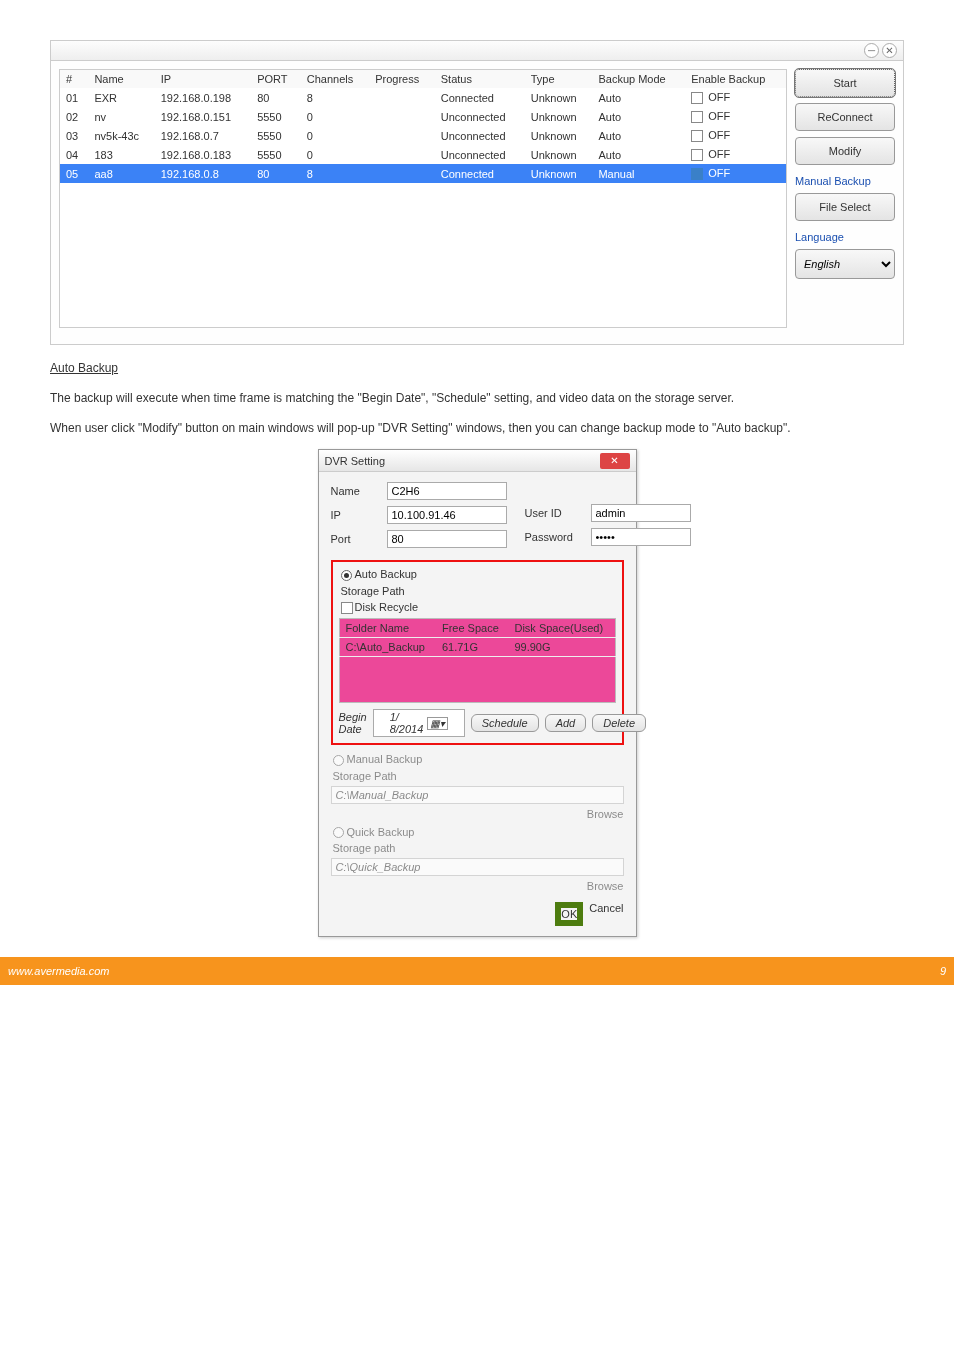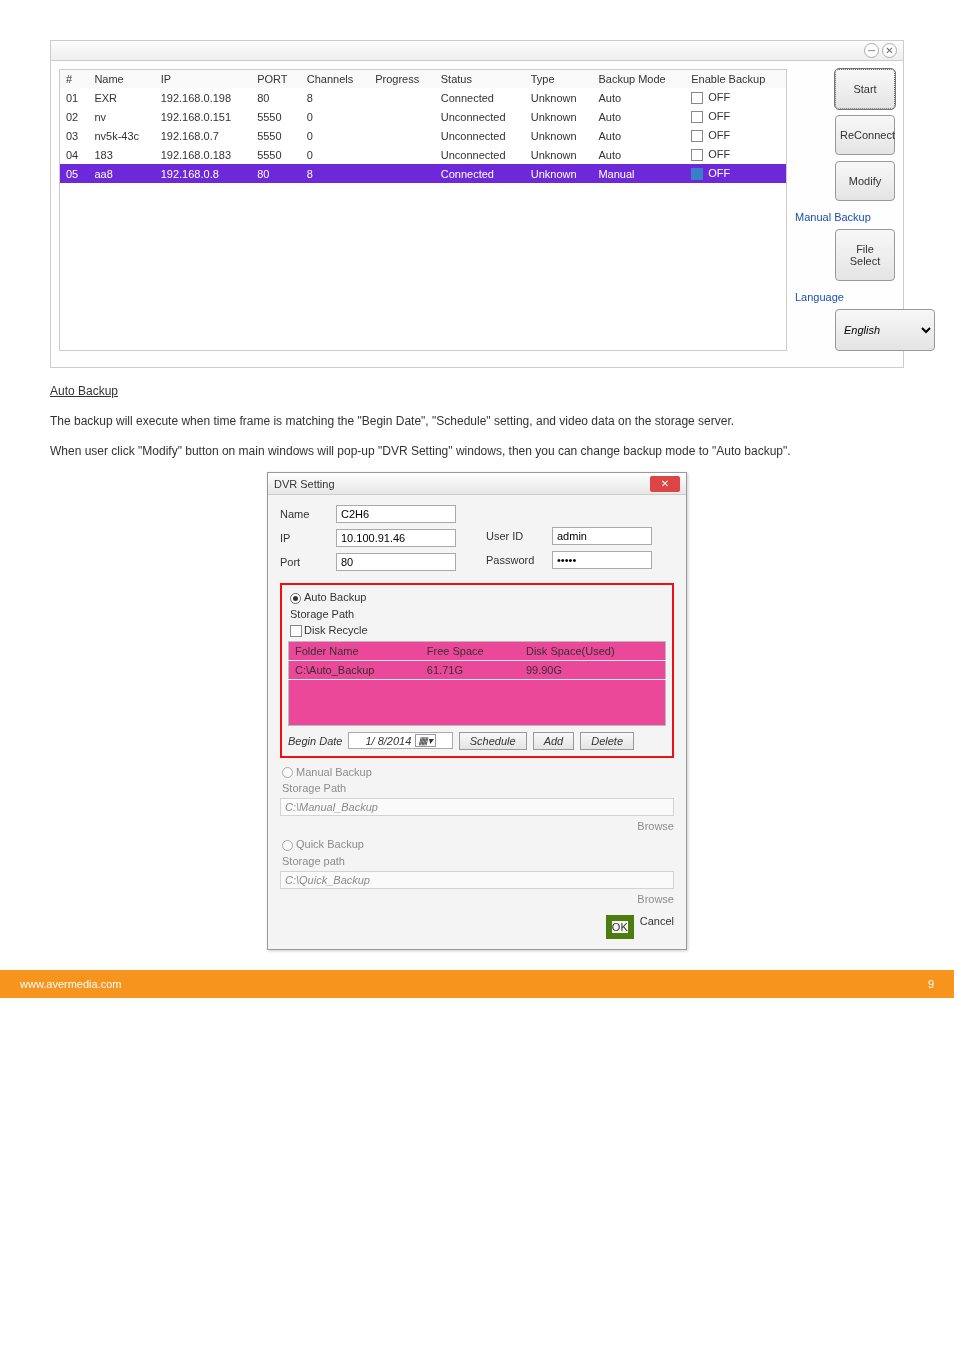--- a/index.html
+++ b/index.html
@@ -29,70 +29,70 @@
   .win-ctrls span {
     width: 15px; height:15px; border:1px solid #aaa; border-radius:50%;
     display:flex;align-items:center;justify-content:center;
     font-size:10px; color:#666; background:#fff; cursor:pointer;
   }
   .list-body { display:flex; padding:8px; gap:8px; }
   .tbl { flex:1; border:1px solid #ccc; background:#fff; font-size:11px; }
   .tbl table { width:100%; border-collapse:collapse; }
   .tbl th, .tbl td { padding:3px 6px; text-align:left; white-space:nowrap; }
   .tbl th { font-weight:normal; color:#333; background:#f9f9f9; }
-  .tbl .row-sel td { background:#6d28d9; color:#fff; }
+  .tbl .row-sel td { background:#3b82f6; color:#fff; }
   .chk { display:inline-block; width:12px; height:12px; border:1px solid #888; background:#fff; vertical-align:middle; margin-right:2px;}
   .chk.sel { background:#3a80c8; border-color:#3a80c8; }
   .side { width:100px; display:flex; flex-direction:column; gap:6px; font-size:11px;}
   .side .btn, .side select {
     border:1px solid #999; background:linear-gradient(#f8f8f8,#e4e4e4);
-    padding:13px 4px; text-align:center; cursor:pointer; font-size:11px;
+    padding:7px 4px; text-align:center; cursor:pointer; font-size:11px;
     border-radius:4px;
-    margin-left:40px;
   }
   .side .btn.focus { border:1px dotted #666; outline:1px solid #777; }
   .side .lbl { font-size:11px; color:#1a4fb0; margin-top:4px; }
   .side select { text-align:left; width:100%;font-style:italic; }
   
   .underline-h { text-decoration:underline; margin-top:14px; font-size:13px;}
   .body-text p { font-size:12px; line-height:1.5; color:#333; }
   
   .dialog {
-    width:420px; margin:10px auto 0 auto; border:1px solid #999;
+    width:319px; margin:10px auto 0 auto; border:1px solid #999;
     background:#f4f4f4; box-shadow:1px 1px 3px rgba(0,0,0,.2);
     font-size:11px;
   }
   .dlg-title { background:linear-gradient(#fff,#e6e6e6); height:22px; display:flex; align-items:center; justify-content:space-between; padding:0 6px; border-bottom:1px solid #ccc;}
   .dlg-title .close { width:30px; height:16px; background:#d44; color:#fff; text-align:center; font-size:10px; line-height:15px; border-radius:2px;}
   .dlg-body { padding:10px 12px; }
   .form-row { display:flex; align-items:center; margin-bottom:6px; gap:6px;}
   .form-row label { width:50px; }
   .form-row input { border:1px solid #aaa; background:#fff; padding:2px 4px; font-size:11px; }
   .form-grid-top { display:flex; gap:18px;}
   .col { flex:1; }
   .section-red { border:2px solid #e11; padding:6px; margin-top:6px;}
   .radio { display:inline-block; width:11px; height:11px; border:1px solid #666; border-radius:50%; vertical-align:middle; margin-right:3px; position:relative; background:#fff;}
   .radio.on::after { content:''; position:absolute; width:5px; height:5px; background:#333; border-radius:50%; top:2px; left:2px;}
   .sub { margin-left:2px; margin-bottom:4px;}
   .mini-tbl { width:100%; border:1px solid #bbb; background:#ec4899; border-collapse:collapse; margin-top:2px;}
   .mini-tbl th, .mini-tbl td { border-bottom:1px solid #eee; padding:3px 6px; text-align:left; font-size:11px; font-weight:normal;}
   .mini-tbl .spacer td { height:46px; border:none;}
   .btn-row { display:flex; align-items:center; gap:6px; margin-top:6px;font-style:italic;}
-  .btn-row .dbtn { border:1px solid #999; background:linear-gradient(#f8f8f8,#e4e4e4); padding:2px 10px; border-radius:0; font-size:11px; cursor:pointer;}
+  .btn-row .dbtn { border:1px solid #999; background:linear-gradient(#f8f8f8,#e4e4e4); padding:2px 10px; border-radius:6px; font-size:11px; cursor:pointer;}
   .disabled { opacity:.55; }
   .path-box { width:100%; border:1px solid #bbb; background:#fff; padding:2px 4px; margin-top:2px; font-size:11px;font-style:italic;}
   .right { text-align:right; margin-top:4px;}
   .dlg-foot { display:flex; justify-content:flex-end; gap:6px; margin-top:10px;}
   .dlg-foot .dbtn.ok { border:6px solid #4d7c0f; }
   
   .footer {
     margin-top:20px;
     background:#f7941d; color:#fff; font-size:11px;
     display:flex; justify-content:space-between; align-items:center;
-    padding:8px 20px;
+    padding:8px 8px;
+    font-style:italic;
   }
   .date-input { display:flex; align-items:center; border:1px solid #aaa; background:#fff; padding:1px 16px; gap:4px;}
   .date-input .cal { border:1px solid #999; padding:0 2px; font-size:10px;}
 </style>
 </head>
 <body>
 
 <div class="page">
 
   <div class="list-window">

